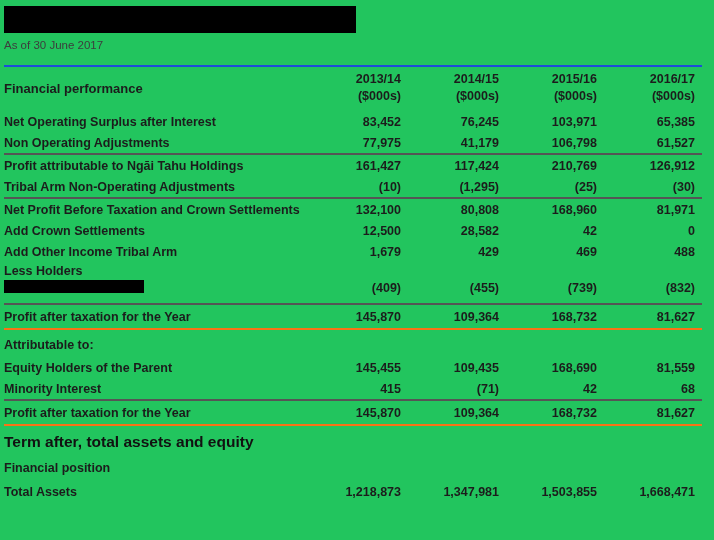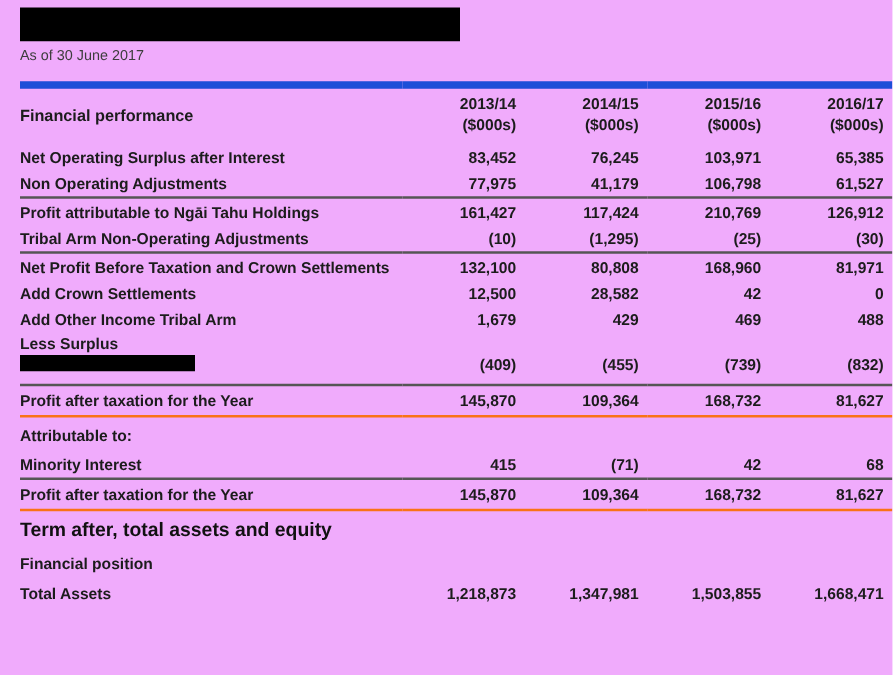--- a/index.html
+++ b/index.html
@@ -1,22 +1,22 @@
 <!DOCTYPE html>
 <html><head>
 <meta charset="utf-8">
 <style>
   html,body { margin:0; padding:0; background:#ffffff; }
   .page {
     position:relative;
     width:714px; height:540px;
-    background:#f0abfc;
+    background:#22c55e;
     font-family:"Liberation Sans", sans-serif;
     color:#1c1c1c;
-    padding:6px 8px 0 16px;
+    padding:6px 8px 0 4px;
     box-sizing:border-box;
     overflow:hidden;
   }
   .redaction-bar { background:#000000; }
   .redaction-bar.title-bar { width:352px; height:27px; }
   .redaction-bar.inline { width:140px; height:13px; margin-top:2px; }
 
   .as-of {
     margin-top:5px;
     font-size:11.5px;
@@ -30,21 +30,21 @@
     width:698px;
     border-collapse:collapse;
     table-layout:fixed;
     font-size:12.5px;
     font-weight:bold;
     color:#1c1c1c;
   }
   table.fin col.c-label { width:306px; }
   table.fin col.c-num   { width:98px; }
 
-  table.fin thead tr { border-top:6px solid #1d4ed8; }
+  table.fin thead tr { border-top:2px solid #1d4ed8; }
   table.fin th { font-weight:bold; text-align:left; padding:0; }
   table.fin th.label {
     font-size:13px;
     vertical-align:middle;
     padding:5px 0 7px 0;
   }
   table.fin th.num { text-align:right; padding:5px 7px 7px 0; }
   table.fin th.num .yr   { line-height:15px; font-size:12.5px; }
   table.fin th.num .unit { line-height:15px; font-size:12.5px; margin-top:2px; }
 
@@ -159,21 +159,21 @@
         </tr>
         <tr>
           <td class="label">Add Other Income Tribal Arm</td>
           <td class="num">1,679</td>
           <td class="num">429</td>
           <td class="num">469</td>
           <td class="num">488</td>
         </tr>
         <tr class="tall">
           <td class="label">
-            <div>Less Surplus</div>
+            <div>Less Holders</div>
             <div class="redaction-bar inline"></div>
           </td>
           <td class="num">(409)</td>
           <td class="num">(455)</td>
           <td class="num">(739)</td>
           <td class="num">(832)</td>
         </tr>
         <tr class="rule-above rule-below total-row">
           <td class="label">Profit after taxation for the Year</td>
           <td class="num">145,870</td>
@@ -182,20 +182,27 @@
           <td class="num">81,627</td>
         </tr>
         <tr class="spacer-top">
           <td class="label">Attributable to:</td>
           <td class="num"></td>
           <td class="num"></td>
           <td class="num"></td>
           <td class="num"></td>
         </tr>
         <tr>
+          <td class="label">Equity Holders of the Parent</td>
+          <td class="num">145,455</td>
+          <td class="num">109,435</td>
+          <td class="num">168,690</td>
+          <td class="num">81,559</td>
+        </tr>
+        <tr>
           <td class="label">Minority Interest</td>
           <td class="num">415</td>
           <td class="num">(71)</td>
           <td class="num">42</td>
           <td class="num">68</td>
         </tr>
         <tr class="rule-above rule-below total-row">
           <td class="label">Profit after taxation for the Year</td>
           <td class="num">145,870</td>
           <td class="num">109,364</td>

